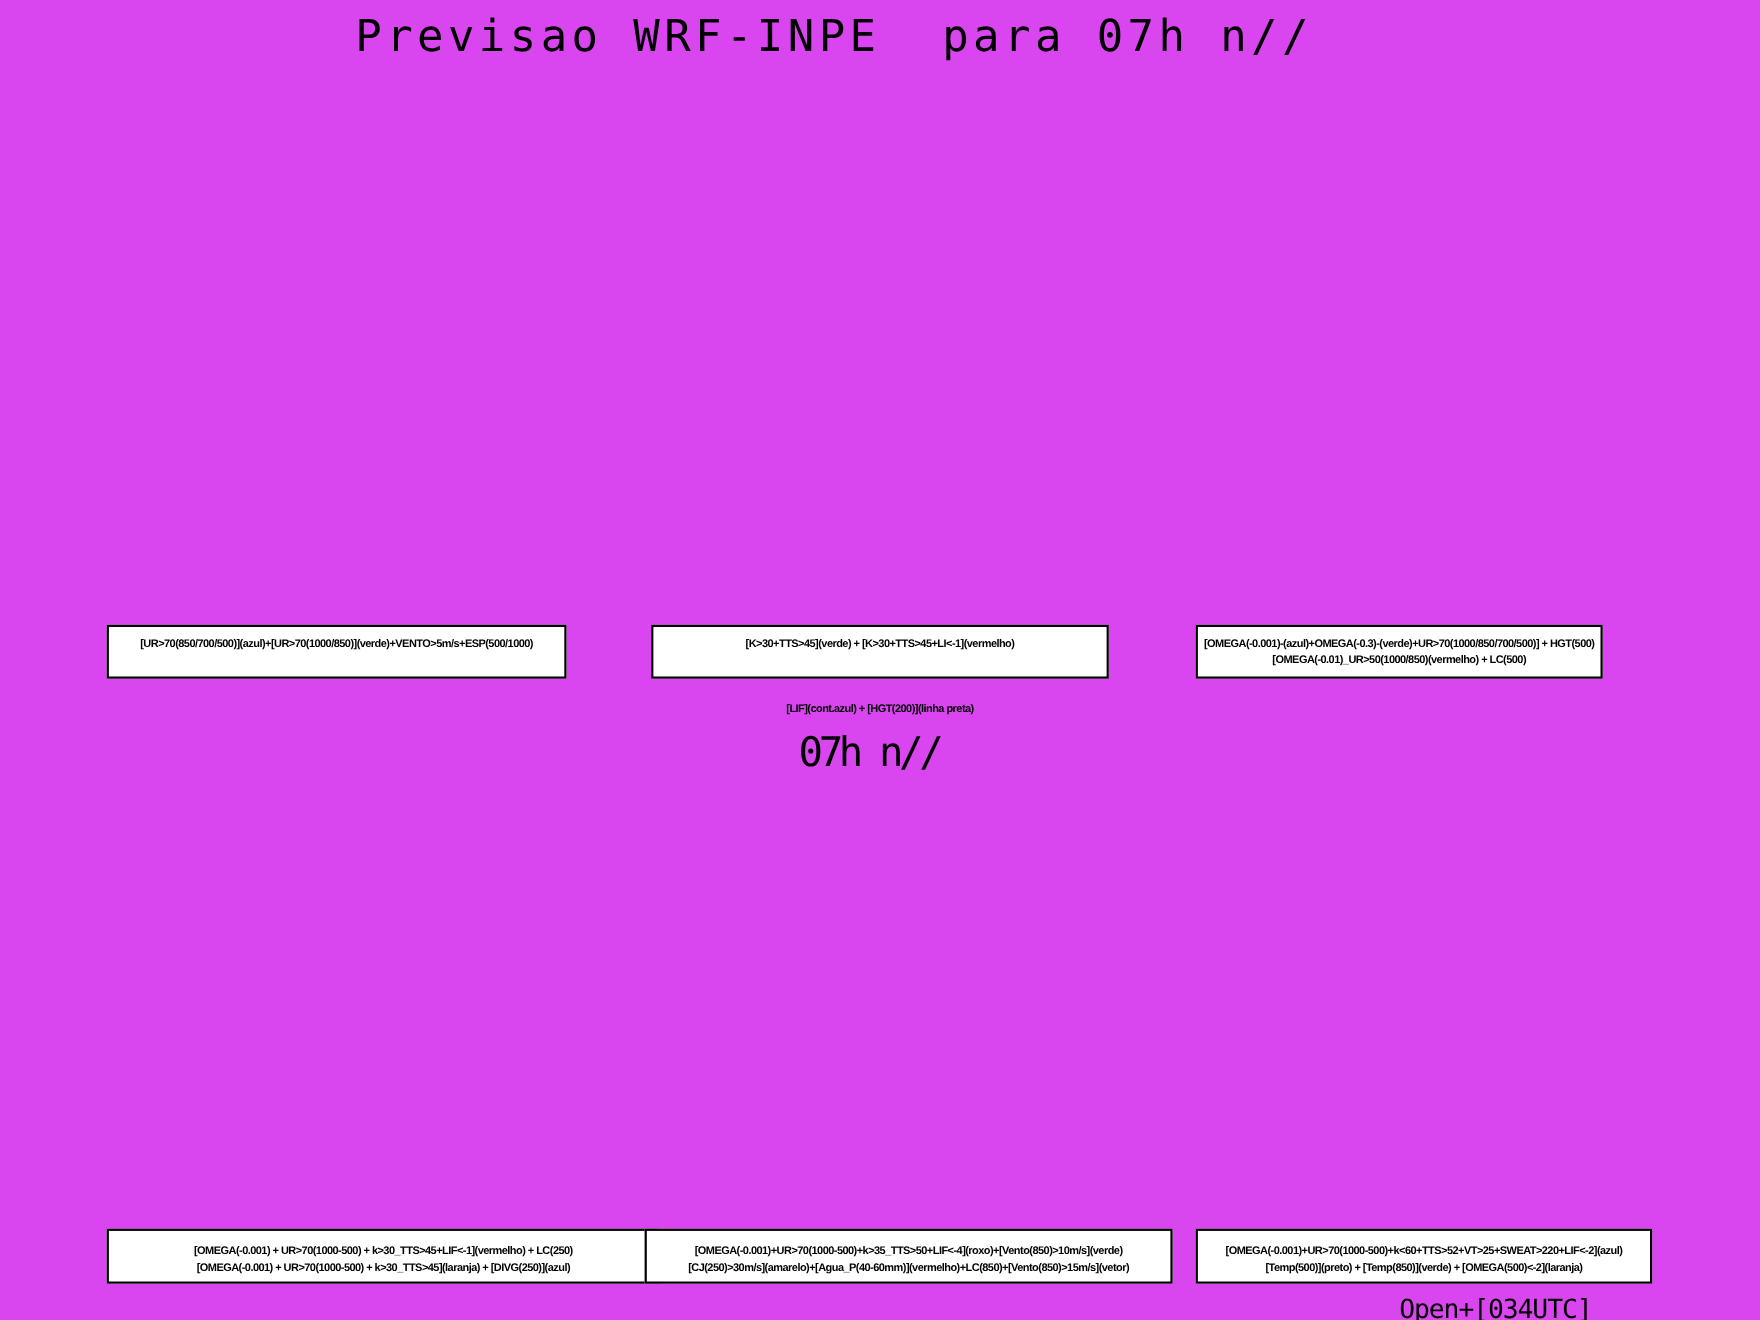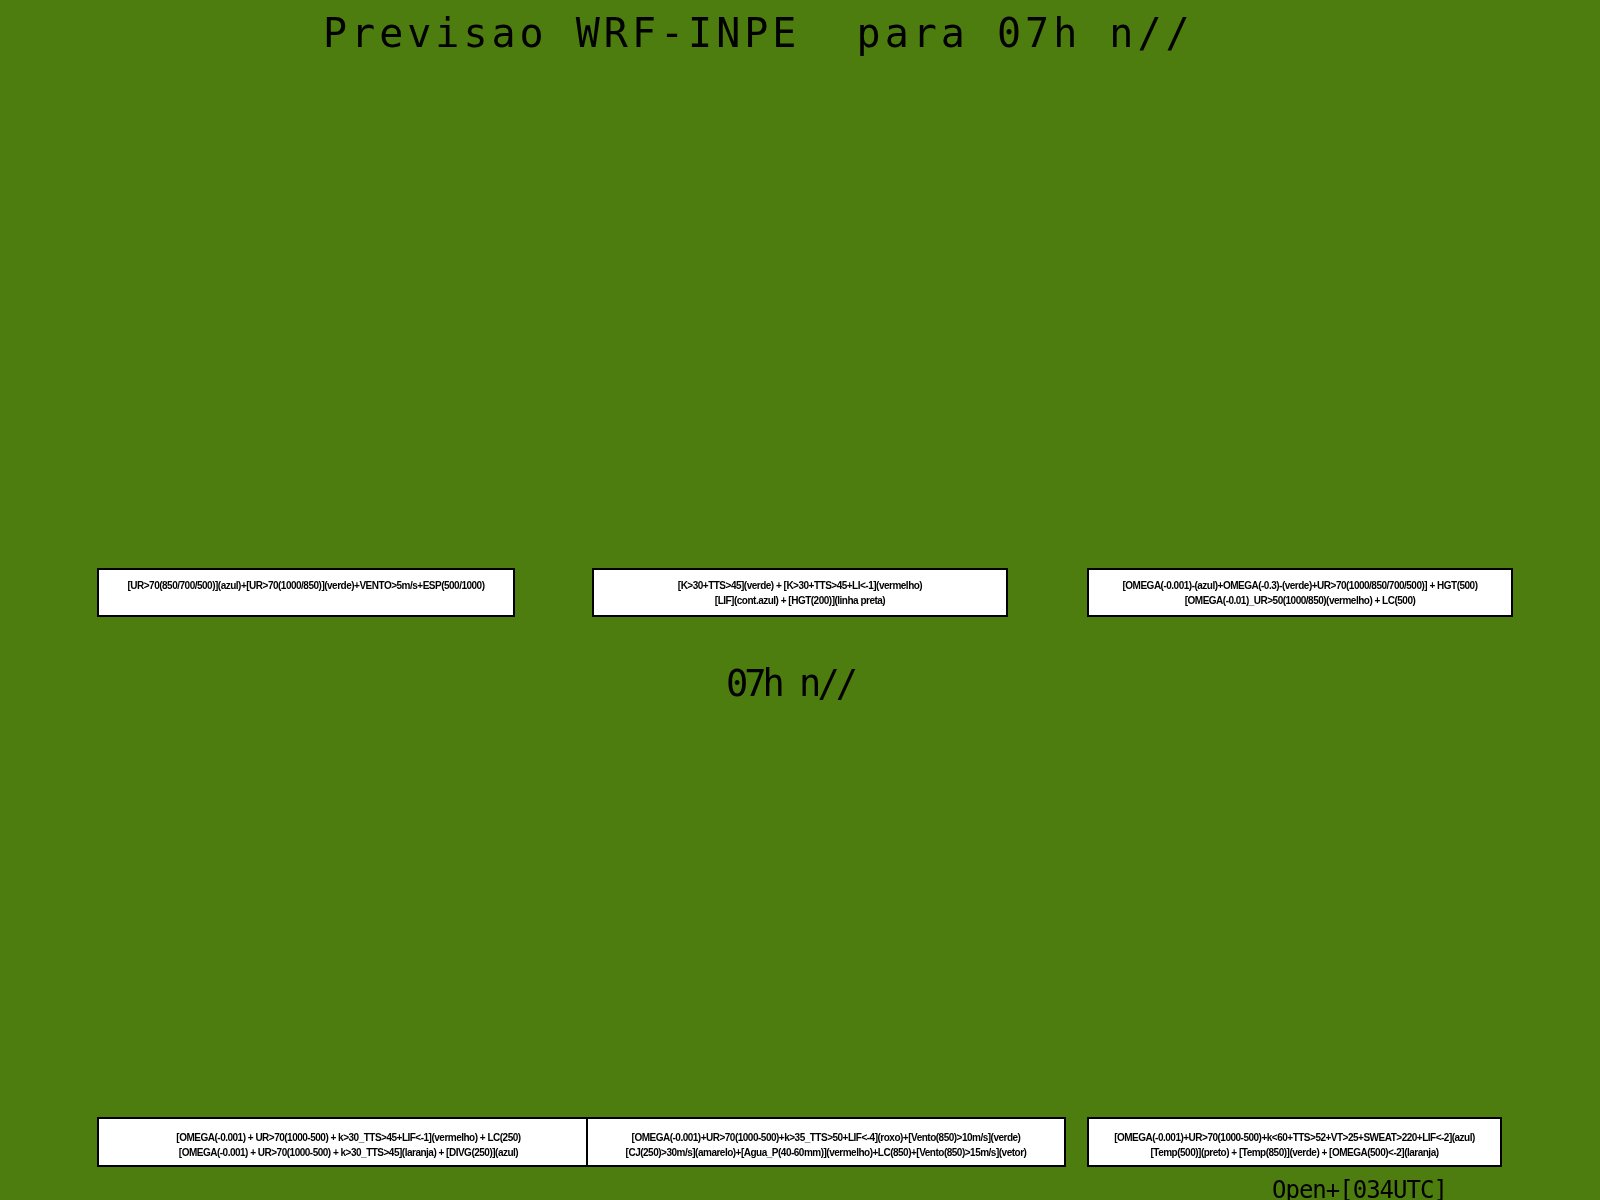--- a/index.html
+++ b/index.html
@@ -4,21 +4,21 @@
 <style>
   html, body {
     margin: 0;
     padding: 0;
     background: #ffffff;
   }
   .canvas {
     position: relative;
     width: 1600px;
     height: 1200px;
-    background: #4d7c0f;
+    background: #d946ef;
     overflow: hidden;
     font-family: "Liberation Sans", sans-serif;
     color: #000000;
   }
   
   .stroke-font {
     font-family: "DejaVu Sans Mono", monospace;
     font-weight: 400;
     color: #000000;
     white-space: pre;
@@ -61,22 +61,22 @@
     font-weight: 700;
     font-size: 10px;
     line-height: 15px;
     letter-spacing: -0.5px;
     white-space: pre;
     color: #000000;
   }
   
   .panel-t { top: 568px; height: 49px; padding-top: 8px; }
   .panel-t1 { left: 97px;  width: 418px; }
-  .panel-t2 { left: 592px; width: 416px; }
-  .panel-t3 { left: 1087px; width: 426px; }
+  .panel-t2 { left: 592px; width: 416px; gap: 44px; }
+  .panel-t3 { left: 1087px; width: 370px; }
   
   .panel-b { top: 1117px; height: 50px; padding-top: 11px; }
   .panel-b1 { left: 97px;  width: 503px; }
   .panel-b2 { left: 586px; width: 480px; }
   .panel-b3 { left: 1087px; width: 415px; }
 </style>
 </head>
 <body>
 
 <div class="canvas">

